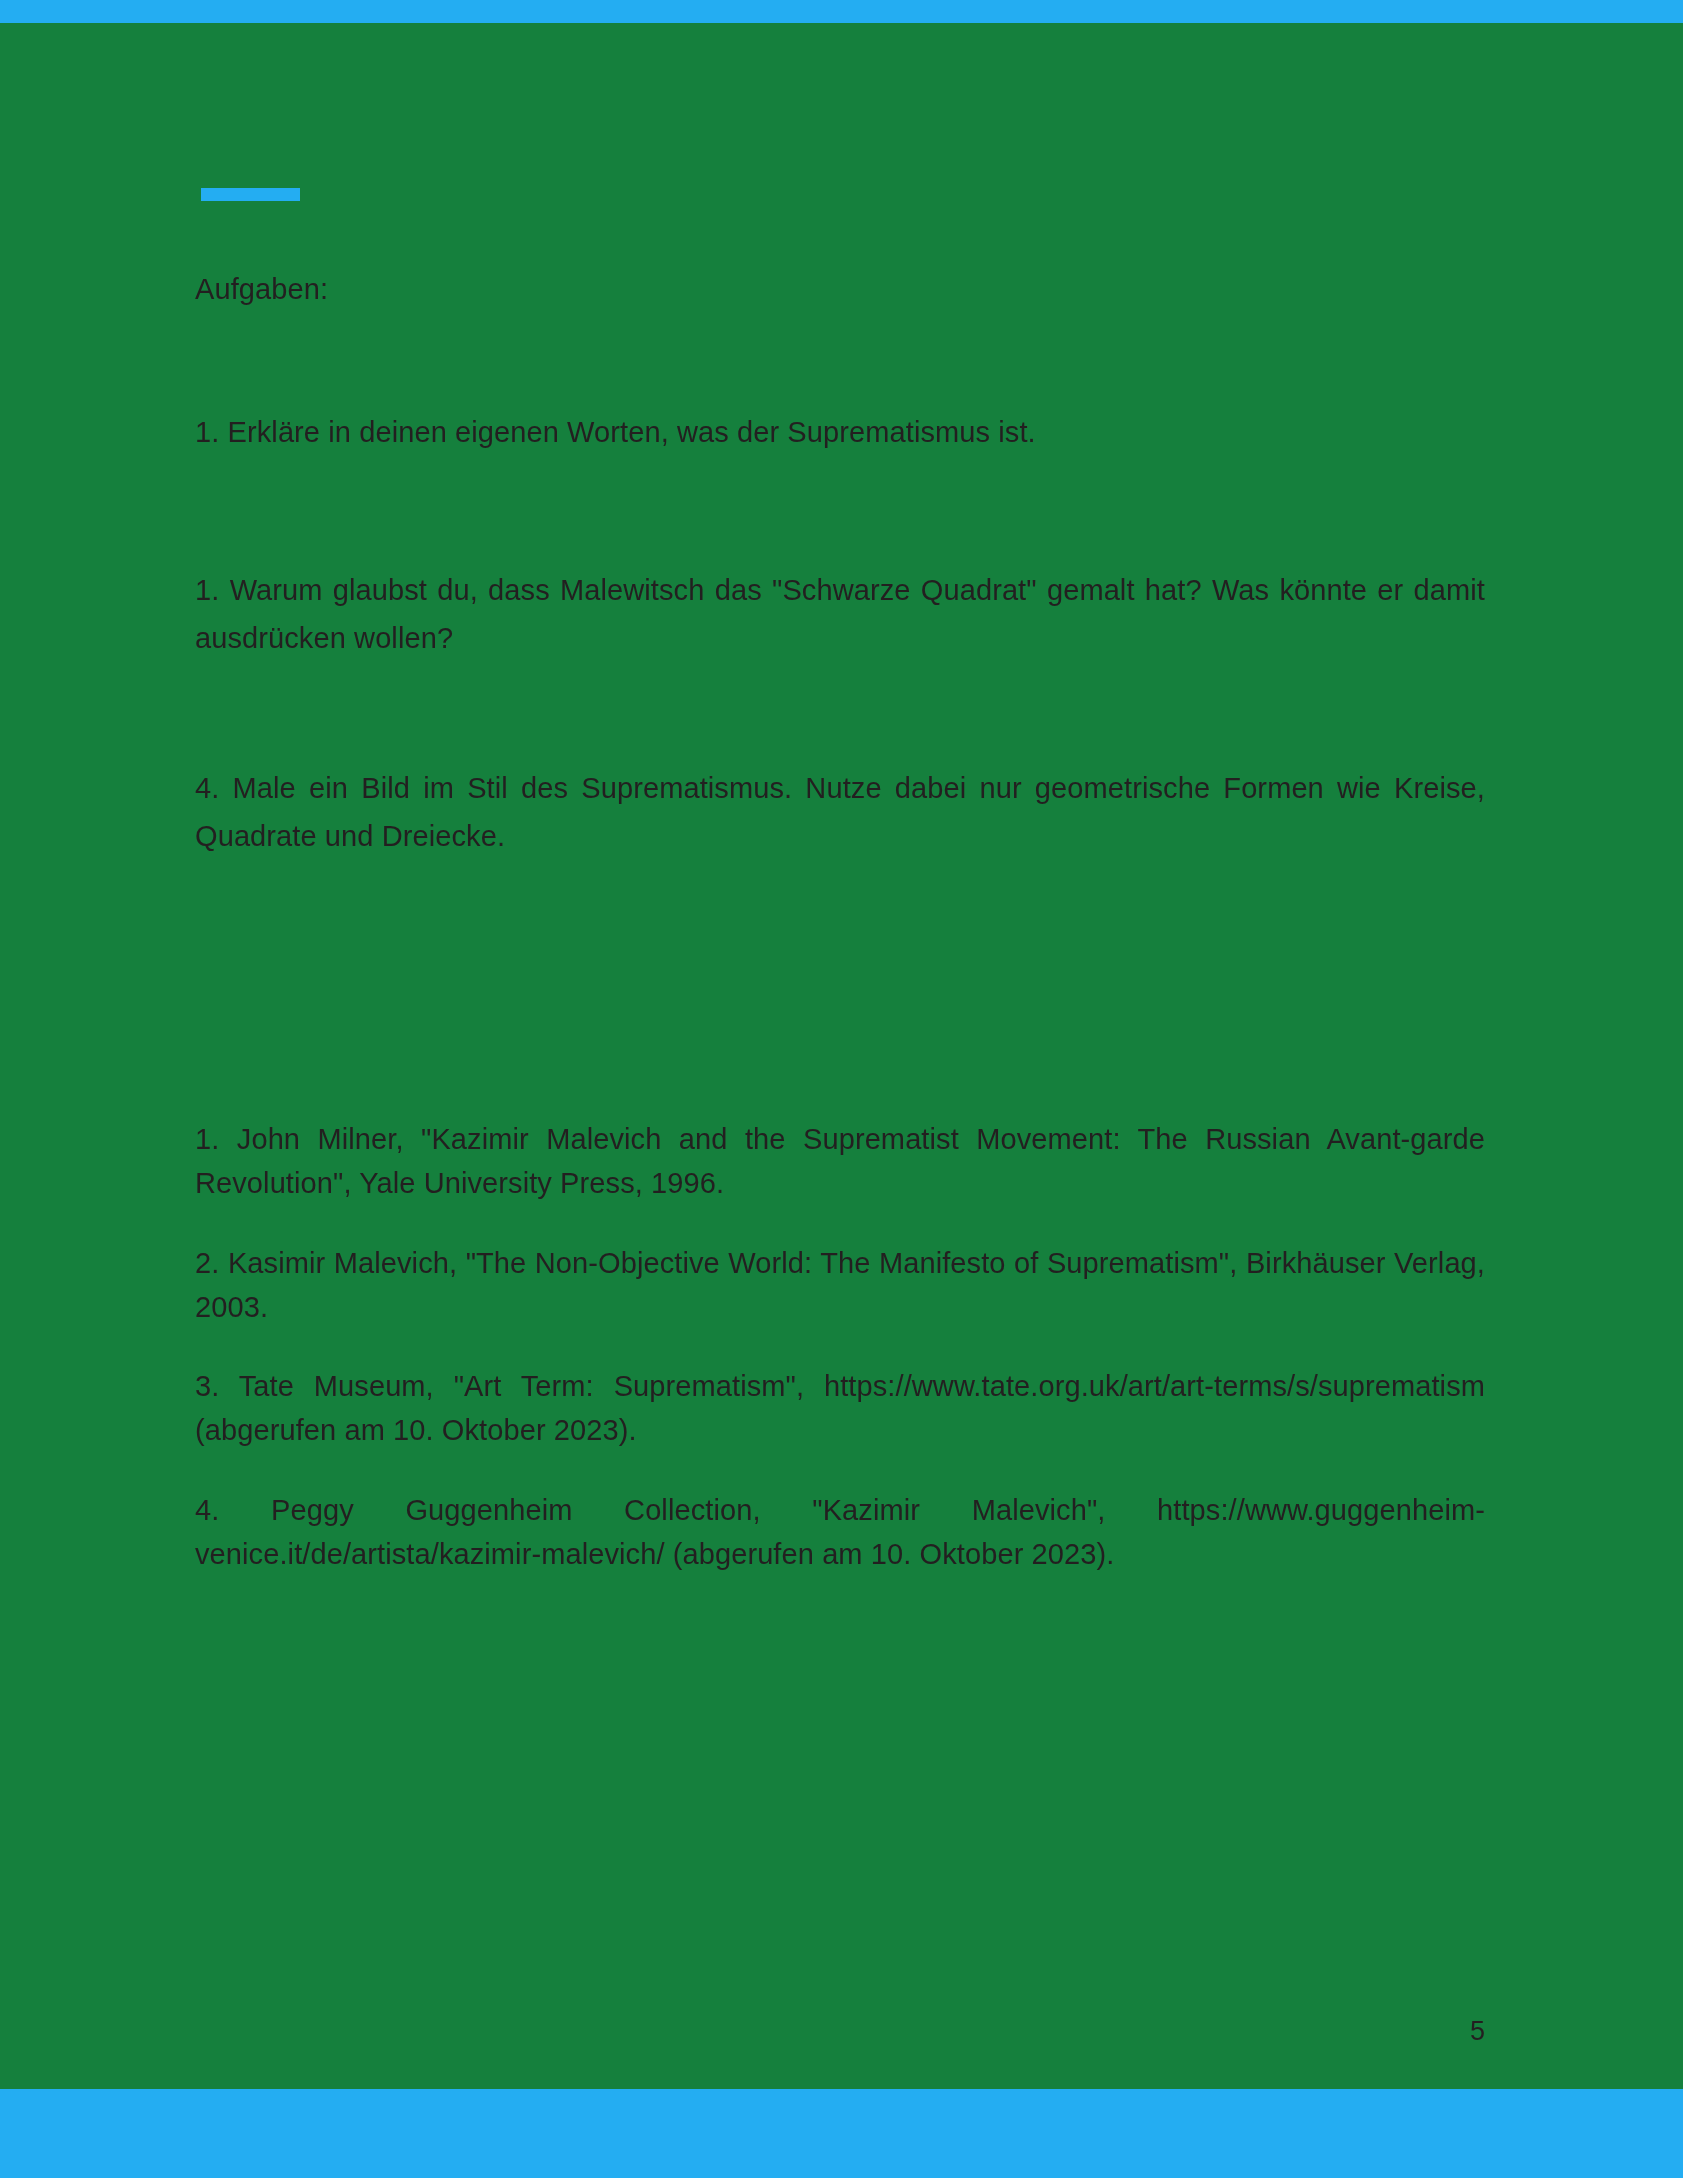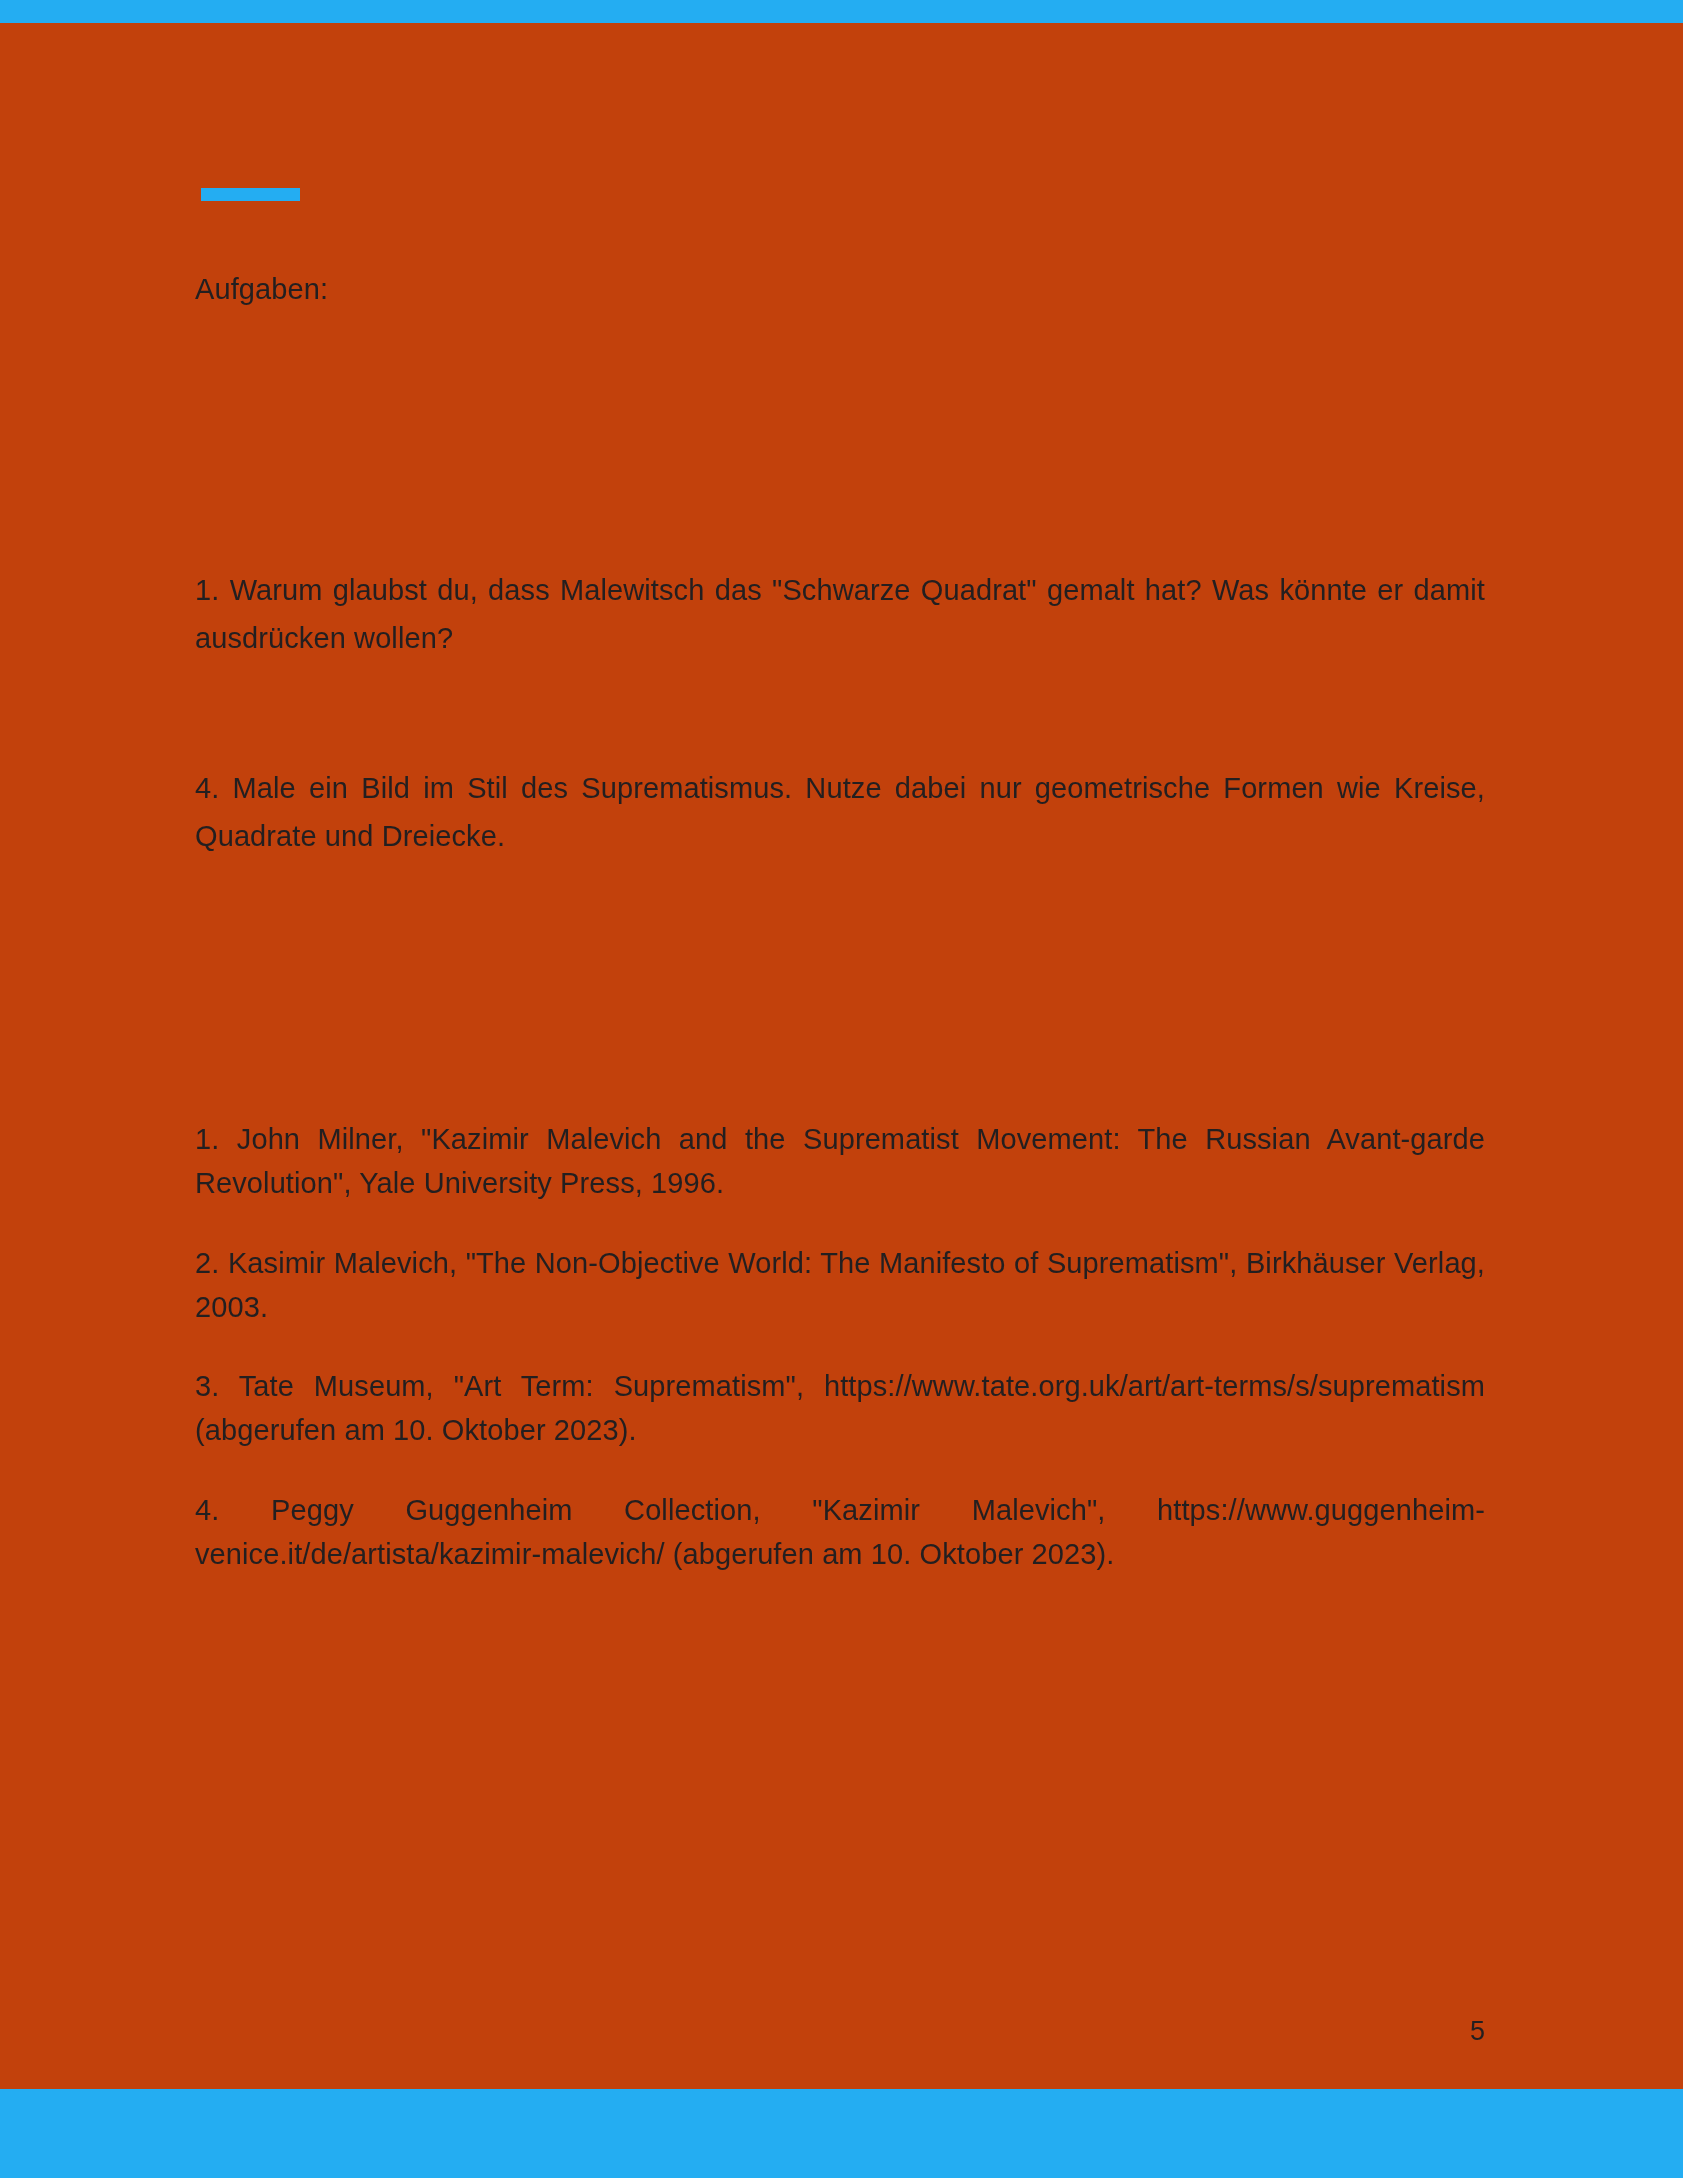--- a/index.html
+++ b/index.html
@@ -13,21 +13,21 @@
     font-family: "Liberation Sans", sans-serif;
     -webkit-font-smoothing: antialiased;
     overflow: hidden;
   }
 
   .page {
     position: relative;
     width: 1683px;
     height: 2178px;
     box-sizing: border-box;
-    background: #c2410c;
+    background: #15803d;
     padding-left: 8px;
   }
 
   
   .bar-top {
     position: absolute;
     left: 0;
     top: 0;
     width: 1683px;
     height: 23px;
@@ -116,20 +116,21 @@
 <body>
 
 <div class="page">
 
   <div class="bar-top"></div>
 
   <div class="accent-dash"></div>
 
   <div class="section-heading" id="heading-aufgaben">Aufgaben:</div>
 
+  <div class="para" id="task-1">1. Erkläre in deinen eigenen Worten, was der Suprematismus ist.</div>
 
   <div class="para" id="task-2">1. Warum glaubst du, dass Malewitsch das "Schwarze Quadrat" gemalt hat? Was könnte er damit ausdrücken wollen?</div>
 
   <div class="para" id="task-3">4. Male ein Bild im Stil des Suprematismus. Nutze dabei nur geometrische Formen wie Kreise, Quadrate und Dreiecke.</div>
 
 
   <div class="ref" id="ref-1">1. John Milner, "Kazimir Malevich and the Suprematist Movement: The Russian Avant-garde Revolution", Yale University Press, 1996.</div>
 
   <div class="ref" id="ref-2">2. Kasimir Malevich, "The Non-Objective World: The Manifesto of Suprematism", Birkhäuser Verlag, 2003.</div>
 

